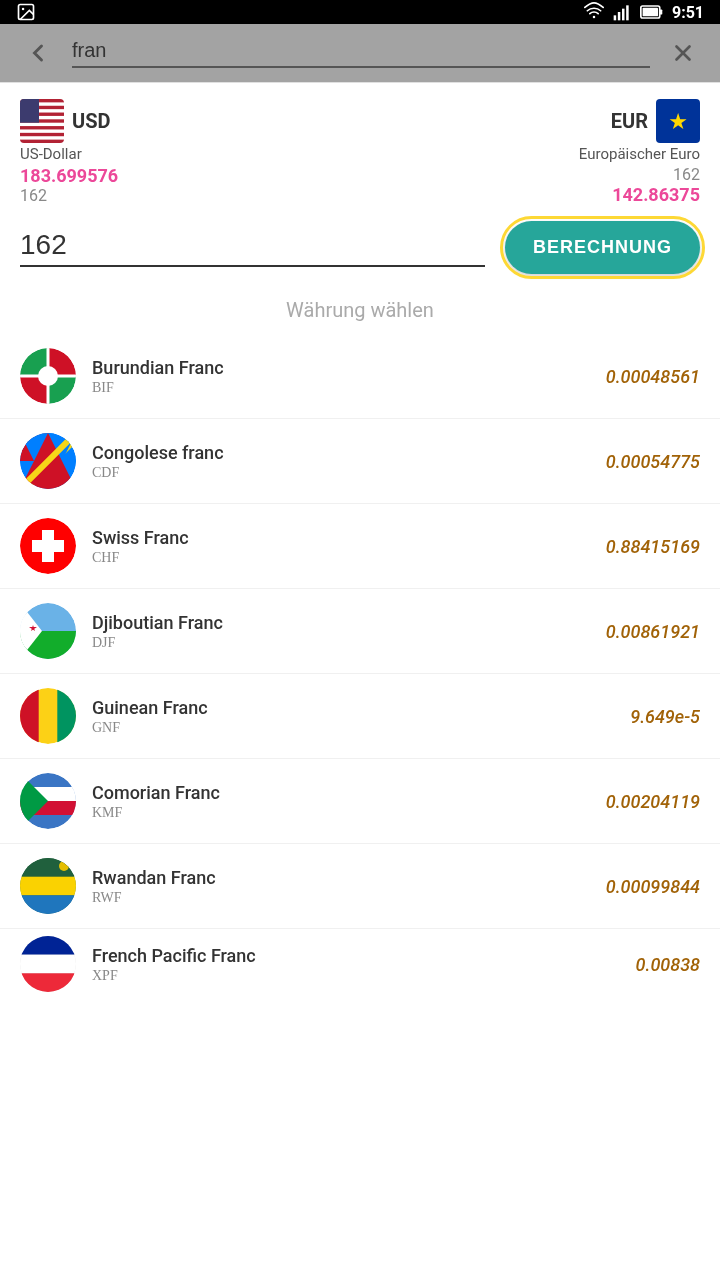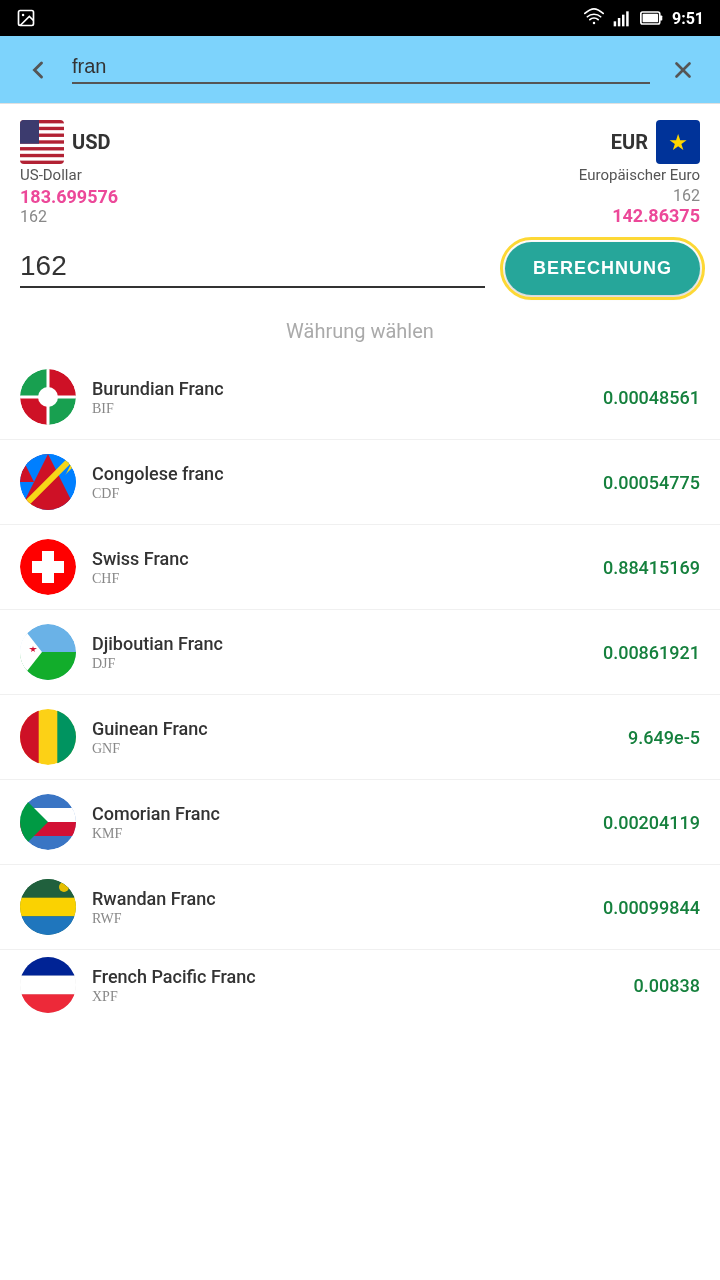--- a/index.html
+++ b/index.html
@@ -9,40 +9,40 @@
       background: #fff;
       width: 720px;
       min-height: 1280px;
       overflow-x: hidden;
     }
 
     
     .status-bar {
       background: #000;
       color: #fff;
-      height: 36px;
+      height: 24px;
       display: flex;
       align-items: center;
       justify-content: space-between;
       padding: 0 16px;
       font-size: 14px;
       font-weight: bold;
     }
     .status-left { display: flex; align-items: center; gap: 8px; }
     .status-right { display: flex; align-items: center; gap: 8px; }
     .status-time { font-size: 16px; font-weight: bold; }
 
     
     .search-bar {
       display: flex;
       align-items: center;
       padding: 8px 16px;
-      background: #7dd3fc;
+      background: #a3a3a3;
       border-bottom: 1px solid #e0e0e0;
-      height: 68px;
+      height: 59px;
     }
     .back-btn {
       background: none;
       border: none;
       cursor: pointer;
       padding: 8px;
       display: flex;
       align-items: center;
     }
     .search-input-wrapper {
@@ -179,22 +179,23 @@
       font-weight: 500;
     }
     .currency-item-code {
       font-size: 14px;
       color: #888;
       margin-top: 2px;
       font-family: Liberation Serif, serif;
     }
     .currency-rate {
       font-size: 18px;
-      color: #15803d;
+      color: #a16207;
       font-weight: 500;
+      font-style: italic;
     }
   </style>
 </head>
 <body>
 
 <div class="status-bar">
   <div class="status-left">
     <svg width="20" height="20" viewBox="0 0 24 24" fill="white">
       <rect x="3" y="3" width="18" height="18" rx="2" fill="none" stroke="white" stroke-width="2"></rect>
       <circle cx="8.5" cy="8.5" r="1.5" fill="white"></circle>

